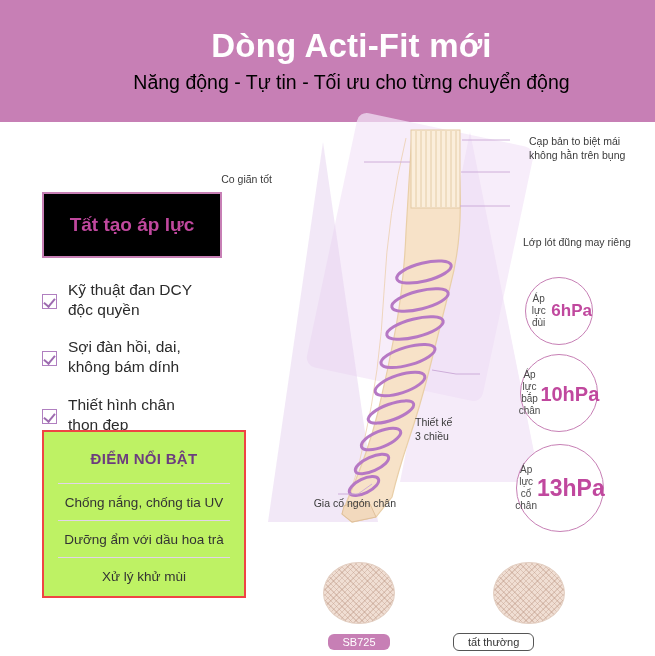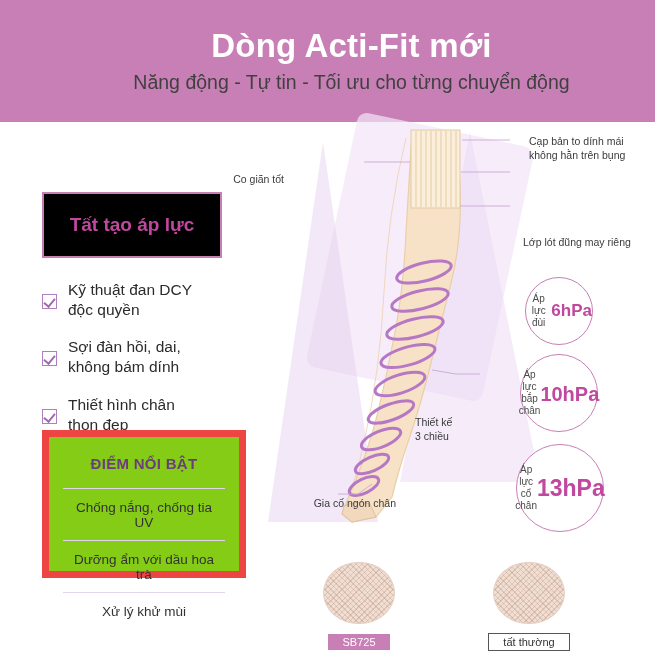--- a/index.html
+++ b/index.html
@@ -16,21 +16,21 @@
   .header {
     position: absolute; left: 0; top: 0; width: 655px; height: 122px;
     background: #c77fb5;
     display: flex; flex-direction: column; align-items: center; justify-content: center; padding-left: 48px;
   }
   .header-title {
     color: #ffffff; font-size: 33px; font-weight: bold; letter-spacing: .2px;
     line-height: 1.15; margin-bottom: 6px;
   }
   .header-sub {
-    color: #404040; font-size: 19.5px; font-weight: normal; line-height: 1.2;
+    color: #000000; font-size: 19.5px; font-weight: normal; line-height: 1.2;
   }
 
   
   .canvas { position: absolute; left: 0; top: 122px; width: 655px; height: 534px; background: #fff; }
 
   
   .bg-shape { position: absolute; }
   .bg-tri-1 {
     left: 268px; top: 20px;
     width: 0; height: 0;
@@ -67,22 +67,22 @@
     margin-top: 3px; flex: 0 0 auto; position: relative; background: #fff;
   }
   .chk::after {
     content: ""; position: absolute; left: 3px; top: 1px; width: 5px; height: 9px;
     border-right: 2px solid #9d6bb0; border-bottom: 2px solid #9d6bb0;
     transform: rotate(40deg);
   }
   .feature-text { font-size: 15.5px; color: #2b2b2b; line-height: 1.3; }
 
   .highlight-box {
-    position: absolute; left: 42px; top: 308px; width: 204px; height: 148px;
-    border: 7px solid #ef4444; background: #84cc16;
+    position: absolute; left: 42px; top: 308px; width: 204px; height: 168px;
+    border: 2px solid #ef4444; background: #bef264;
   }
   .highlight-title {
     text-align: center; color: #6c3d7e; font-size: 15px; font-weight: bold;
     margin-top: 18px; letter-spacing: .3px;
   }
   .highlight-row {
     text-align: center; font-size: 13.5px; color: #333; padding: 11px 6px 10px;
     margin: 0 14px; border-top: 1px solid #e2d4ea;
   }
   .highlight-row.first { margin-top: 16px; }
@@ -109,21 +109,21 @@
   .swatch {
     width: 72px; height: 62px; border-radius: 50%;
     background:
       repeating-linear-gradient(45deg, rgba(180,140,120,.32) 0 1px, transparent 1px 4px),
       repeating-linear-gradient(-45deg, rgba(180,140,120,.32) 0 1px, transparent 1px 4px),
       #f0ded3;
     border: 1px solid #e3cfc2;
   }
   .cmp-tag {
     display: inline-block; padding: 2px 14px; font-size: 11px; color: #ffffff;
-    background: #c77fb5; border-radius: 0;
+    background: #c77fb5; border-radius: 6px;
   }
   .cmp-tag.plain {
     background: #ffffff; color: #333; border: 1px solid #555;
   }
 </style>
 </head>
 <body>
 
 <div class="header">
   <div class="header-title">Dòng Acti-Fit mới</div>
@@ -203,23 +203,23 @@
         <path d="M182 18 L208 18 L232 18"></path>
         <path d="M181 50 L206 50 L232 50"></path>
         <path d="M180 84 L205 84 L232 84"></path>
         <path d="M130 40 L106 40 L84 40"></path>
         <path d="M152 248 L176 252 L200 252"></path>
         <path d="M92 362 L78 372 L58 372"></path>
       </g>
     </svg>
   </div>
 
-  <div class="anno anno-left" style="left:204px; top:50px; width:80px; white-space:pre-line;">Co giãn tốt</div>
-
-  <div class="anno anno-right" style="left:529px; top:12px; width:126px; white-space:pre-line;">Cạp bản to dính mái
+  <div class="anno anno-left" style="left:192px; top:50px; width:80px; white-space:pre-line;">Co giãn tốt</div>
+
+  <div class="anno anno-right" style="left:529px; top:12px; width:126px; white-space:pre-line;">Cạp bản to biệt mái
 không hằn trên bụng</div>
 
 
   <div class="anno anno-right" style="left:523px; top:113px; width:132px; white-space:pre-line;">Lớp lót đũng may riêng</div>
 
   <div class="anno anno-right" style="left:415px; top:293px; width:80px; white-space:pre-line;">Thiết kế
 3 chiều</div>
 
   <div class="anno anno-left" style="left:276px; top:374px; width:120px; white-space:pre-line;">Gia cố ngón chân</div>
 
@@ -240,19 +240,19 @@
 cổ chân</span>
     <span class="val" style="font-size:23px">13hPa</span>
   </div>
 
   <div class="cmp" style="left:283px; width:152px; text-align:center;">
     <div class="swatch" style="margin:0 auto 8px;"></div>
     <span class="cmp-tag">SB725</span>
     
   </div>
 
-  <div class="cmp" style="left:453px; width:152px; text-align:center;">
+  <div class="cmp" style="left:453px; width:152px; ">
     <div class="swatch" style="margin:0 auto 8px;"></div>
     <span class="cmp-tag plain">tất thường</span>
     
   </div>
 
 </div>
 
 </body></html>

